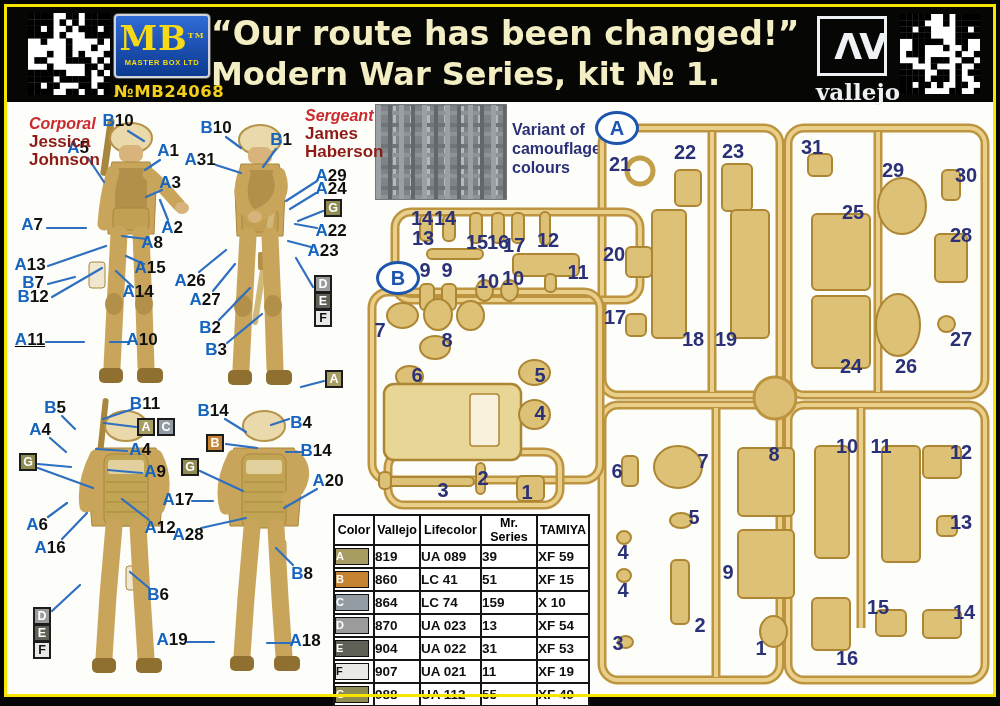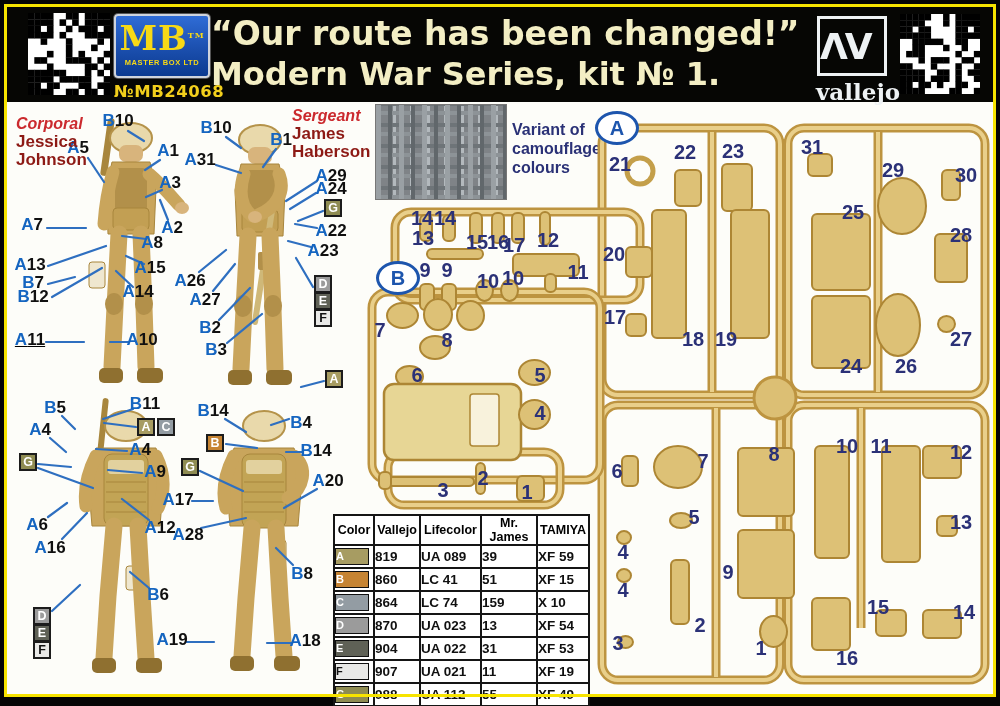--- a/index.html
+++ b/index.html
@@ -21,36 +21,36 @@
           font-family:"DejaVu Serif","Liberation Serif",serif;}
   .mb-txt sup{font-size:8px;vertical-align:super;}
   .mb-sub{color:#f7d916;font-size:7.5px;font-weight:700;letter-spacing:.6px;margin-top:1px;}
   .kitno{color:#f2cf1c;font-weight:700;font-size:16.5px;margin-top:4px;letter-spacing:.5px;
          font-family:"DejaVu Sans","Liberation Sans",sans-serif;}
   .title{position:absolute;left:205px;top:8px;width:592px;color:#f3eec4;font-weight:700;
          font-family:"DejaVu Sans","Liberation Sans",sans-serif;}
   .title .t1{font-size:33px;line-height:40px;}
   .title .t2{font-size:32px;line-height:40px;}
   .av-wrap{position:absolute;left:810px;top:10px;width:72px;text-align:center;}
-  .av-box{width:64px;height:54px;margin:0 auto;border:3px solid #eef2f4;display:flex;align-items:center;justify-content:flex-start;}
+  .av-box{width:64px;height:54px;margin:0 auto;border:3px solid #eef2f4;display:flex;align-items:center;justify-content:flex-end;}
   .av-box span{color:#eef2f4;font-weight:700;font-size:36px;letter-spacing:-3px;
                font-family:"DejaVu Sans","Liberation Sans",sans-serif;}
   .av-name{color:#eef2f4;font-weight:700;font-size:23px;margin-top:2px;
            font-family:"DejaVu Serif","Liberation Serif",serif;}
   
   .plabel{position:absolute;transform:translate(-50%,-50%);white-space:nowrap;font-weight:700;font-size:17px;z-index:21;}
   .plabel .pl{color:#1565c0;}
   .plabel .pn{color:#101010;}
   .lbx{position:absolute;transform:translate(-50%,-50%);width:18px;height:18px;box-sizing:border-box;
        border:2px solid #1c1c1c;font-weight:700;font-size:12.5px;display:flex;align-items:center;justify-content:center;z-index:21;}
   .oval{position:absolute;transform:translate(-50%,-50%);width:38px;height:28px;border:3px solid #1d55ad;border-radius:50%;
         background:#fff;color:#1d55ad;font-weight:700;font-size:20px;display:flex;align-items:center;justify-content:center;z-index:21;}
   .snum{position:absolute;transform:translate(-50%,-50%);font-weight:700;font-size:20px;color:#2b3177;z-index:21;}
   
-  .nameblock{position:absolute;z-index:22;}
+  .nameblock{position:absolute;z-index:22;margin-left:13px;}
   .rank{font-style:italic;font-weight:700;font-size:16px;color:#cb2a2e;line-height:1.05;}
   .pname{font-weight:700;font-size:17px;color:#8d1a15;line-height:1.06;}
   .camo{position:absolute;left:375px;top:104px;width:130px;height:94px;z-index:6;border:1px solid #777;
         background-color:#7f8387;
         background-image:
           repeating-linear-gradient(90deg,#9aa0a4 0 5px,transparent 5px 12px,#61676b 12px 16px,transparent 16px 23px),
           repeating-linear-gradient(0deg,#8d9397 0 4px,transparent 4px 9px,#6e7478 9px 13px,transparent 13px 21px),
           repeating-linear-gradient(90deg,#b3b9bd 0 3px,transparent 3px 17px);}
   .camocap{position:absolute;left:512px;top:120px;width:120px;z-index:6;color:#2a3176;font-weight:700;font-size:16px;line-height:1.2;}
   
@@ -302,21 +302,21 @@
         <col style="width: 46px;">
         <col style="width: 61px;">
         <col style="width: 56px;">
         <col style="width: 52px;">
       </colgroup>
     <thead>
         <tr>
           <th>Color</th>
           <th>Vallejo</th>
           <th>Lifecolor</th>
-          <th>Mr. James</th>
+          <th>Mr. Series</th>
           <th>TAMIYA</th>
         </tr>
       </thead>
     <tbody>
         <tr>
           <td><span class="swatch" style="background: rgb(167, 156, 98); color: rgb(255, 255, 255);">A</span></td>
           <td>819</td>
           <td>UA 089</td>
           <td>39</td>
           <td>XF 59</td>

